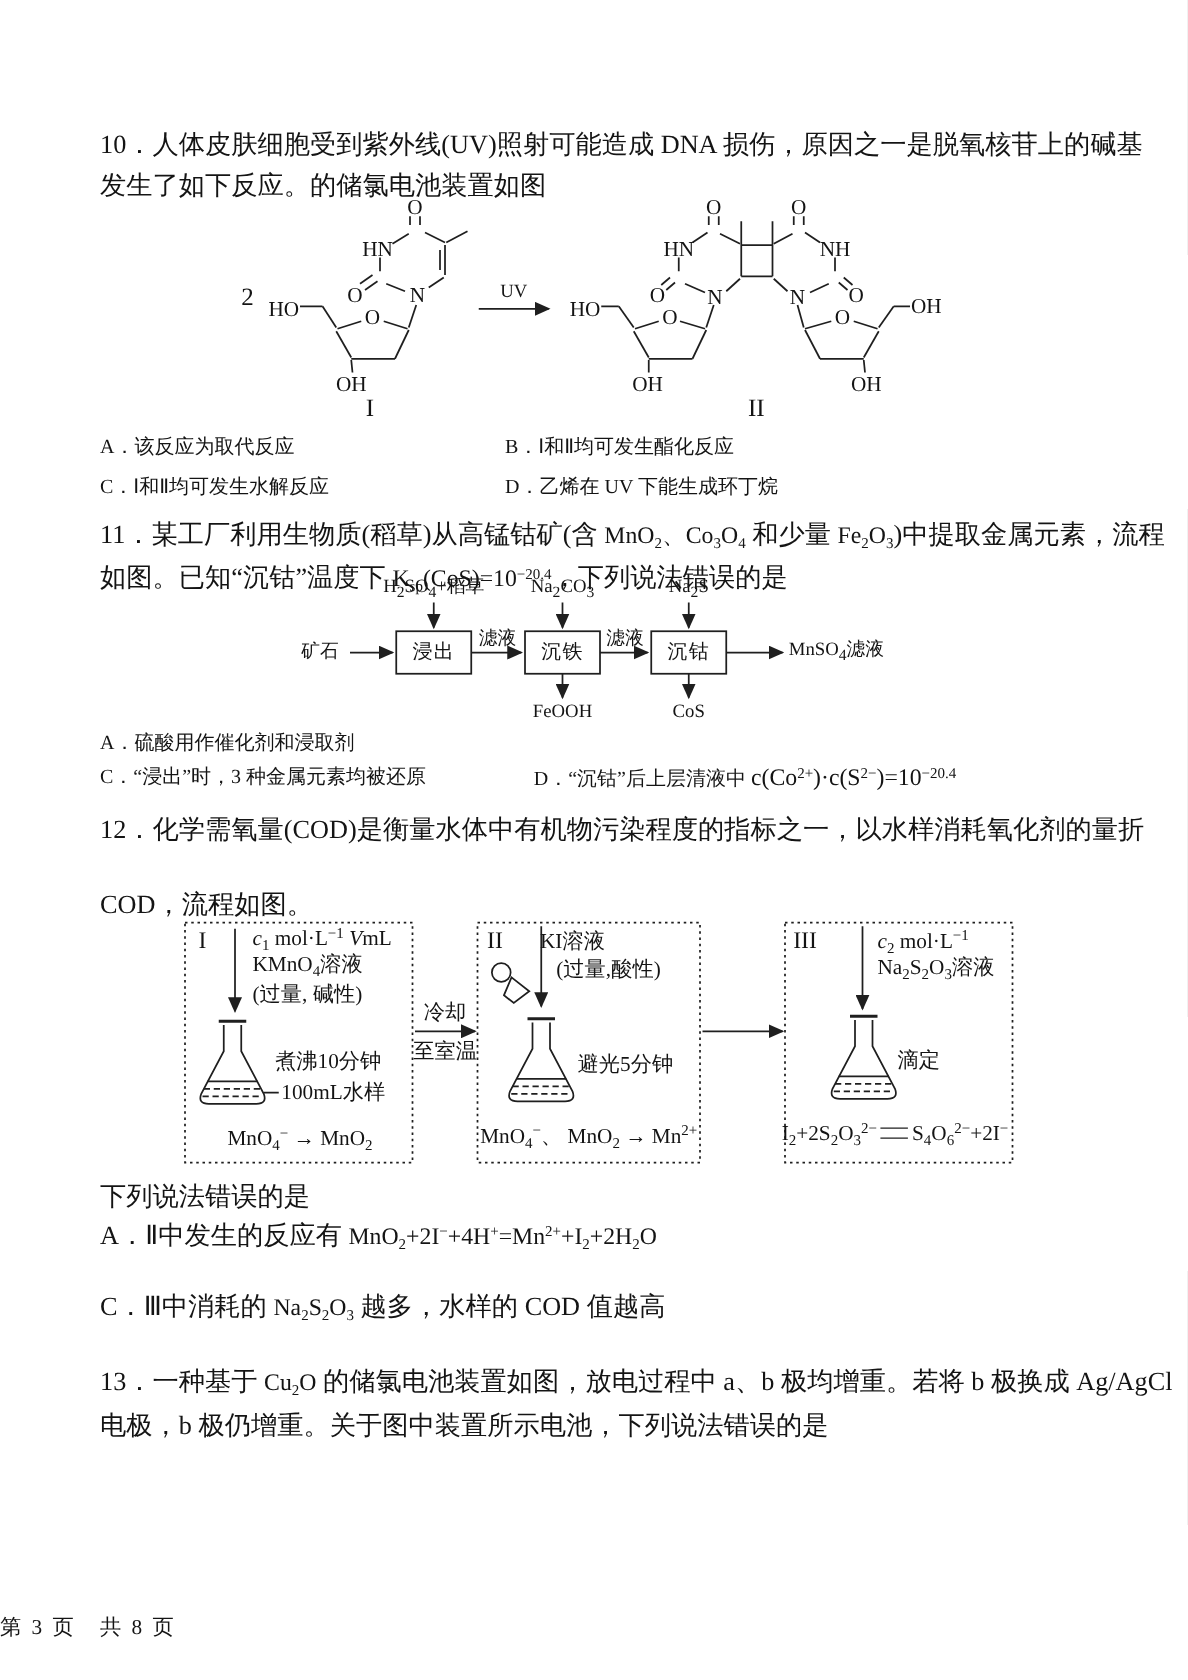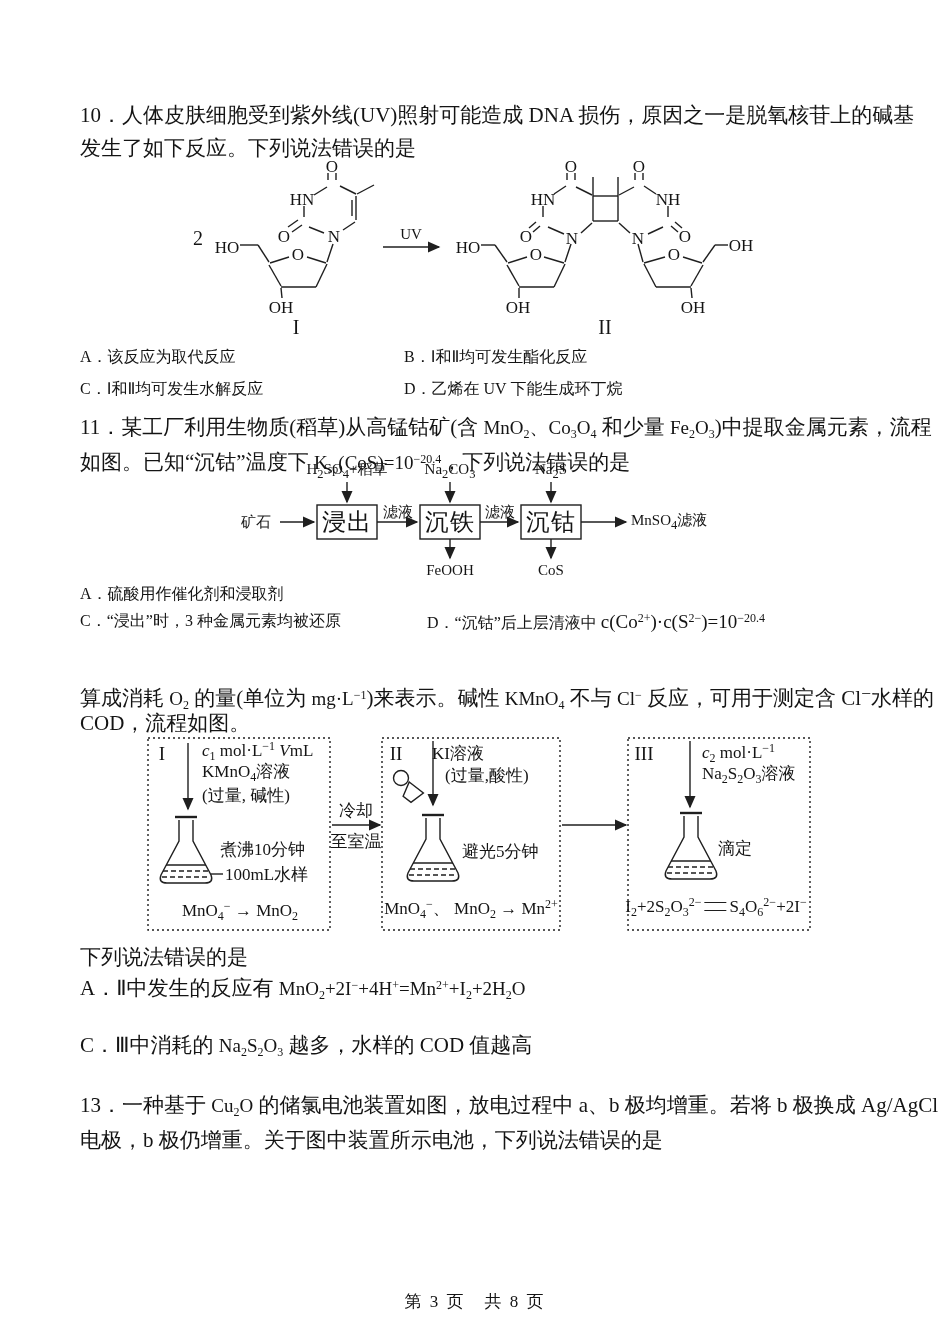--- a/index.html
+++ b/index.html
@@ -13,35 +13,35 @@
   .chem sub,.chem sup,.eq sub,.eq sup{font-size:12px;}
   sub{vertical-align:-4px;} sup{vertical-align:6px;}
   .fig{position:absolute;}
   .fig svg{position:absolute;left:0;top:0;}
   .lbl{position:absolute;transform:translate(-50%,-50%);font-size:17px;white-space:nowrap;
        line-height:1;background:transparent;}
   .lbl.ls{transform:translateY(-50%);} 
   .bond line,.bond path,.bond rect,.bond circle{stroke:#1f1f1f;stroke-width:1.4;fill:none;}
   .bond .thick{stroke-width:2.4;}
   .flowlbl{font-size:15px;}
-  .boxlbl{font-size:24px;letter-spacing:1px;text-align:center;}
+  .boxlbl{font-size:16px;letter-spacing:1px;text-align:center;}
   .eq{font-size:17px;}
   .rnum{font-size:19px;}
   .dbleq{display:inline-block;width:22px;height:7px;border-top:1.5px solid #1f1f1f;
          border-bottom:1.5px solid #1f1f1f;vertical-align:middle;margin:0 3px 3px 3px;}
-  .footer{position:absolute;left:0;top:1290px;width:100%;text-align:center;font-size:17px;
+  .footer{position:absolute;left:0;top:1290px;width:100%;font-size:17px;
           letter-spacing:2px;}
 </style>
 </head>
 <body>
 
 <div class="sheet">
 
   <div class="txt" style="left:80px;top:100px">10．人体皮肤细胞受到紫外线(UV)照射可能造成 DNA 损伤，原因之一是脱氧核苷上的碱基</div>
-  <div class="txt" style="left:80px;top:133px">发生了如下反应。下列说法错误的是</div>
+  <div class="txt" style="left:80px;top:133px">发生了如下反应。的储氯电池装置如图</div>
 
   <div class="fig" style="left:175px;top:150px;width:700px;height:197px">
     <svg width="700" height="197" viewBox="0 0 700 197">
       <defs>
         <marker id="ah" markerWidth="10" markerHeight="8" refX="8" refY="4" orient="auto">
           <path d="M0,0 L9,4 L0,8 Z" fill="#1f1f1f"></path>
         </marker>
       </defs>
       <g class="bond">
 
@@ -199,21 +199,21 @@
   </div>
 
   <div class="optrow" style="left:80px;top:584px">
     <span class="o1">A．硫酸用作催化剂和浸取剂</span>
   </div>
   <div class="optrow" style="left:80px;top:611px">
     <span class="o1">C．“浸出”时，3 种金属元素均被还原</span>
     <span class="o2" style="left:347px">D．“沉钴”后上层清液中 <span class="chem">c(Co<sup>2+</sup>)·c(S<sup>2−</sup>)=10<sup>−20.4</sup></span></span>
   </div>
 
-  <div class="txt" style="left:80px;top:678px">算成消耗 <span class="chem">O<sub>2</sub></span> 的量(单位为 <span class="chem">mg·L<sup>−1</sup></span>)来表示。碱性 <span class="chem">KMnO<sub>4</sub></span> 不与 <span class="chem">Cl<sup>−</sup></span> 反应，可用于测定含 Cl<sup>−</sup>水样的</div>
+  <div class="txt" style="left:80px;top:648px">12．化学需氧量(COD)是衡量水体中有机物污染程度的指标之一，以水样消耗氧化剂的量折</div>
   <div class="txt" style="left:80px;top:708px">COD，流程如图。</div>
 
   <div class="fig" style="left:140px;top:733px;width:700px;height:205px">
     <svg width="700" height="205" viewBox="0 0 700 205">
       <defs>
         <marker id="ah3" markerWidth="10" markerHeight="8" refX="8" refY="4" orient="auto">
           <path d="M0,0 L9,4 L0,8 Z" fill="#1f1f1f"></path>
         </marker>
       </defs>
       <g class="bond">

